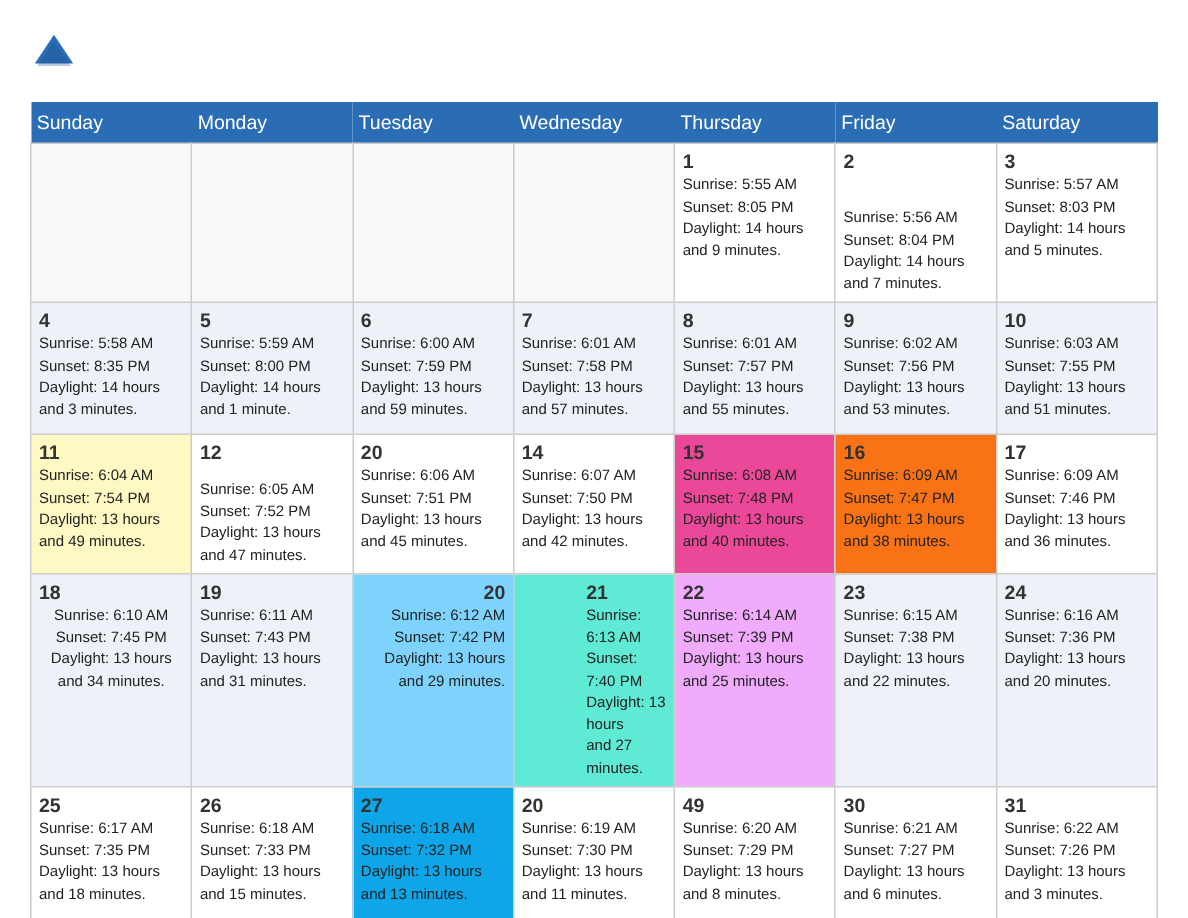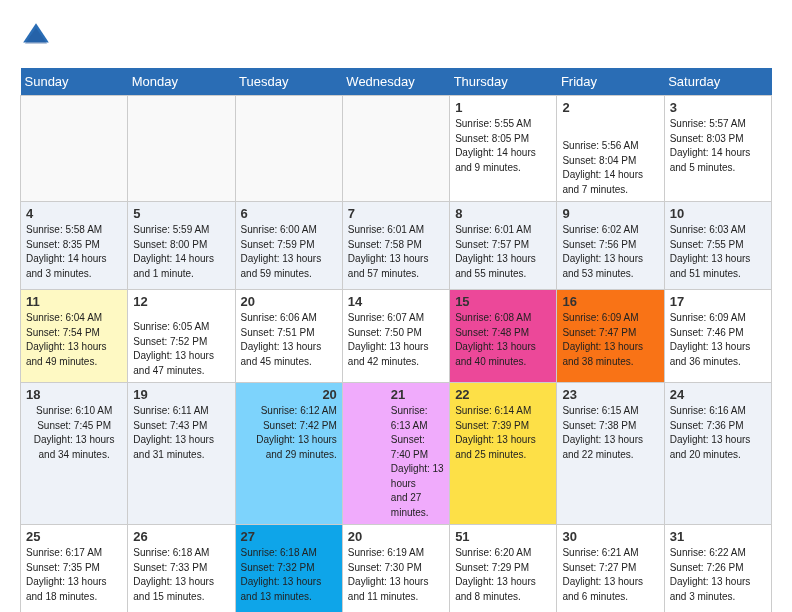--- a/index.html
+++ b/index.html
@@ -275,28 +275,28 @@
 Daylight: 13 hours
 and 31 minutes.</div>
         </td>
         <td style="background: #7dd3fc; text-align: right;">
           <span class="day-num">20</span>
           <div class="day-info" style="white-space: pre-line;">Sunrise: 6:12 AM
 Sunset: 7:42 PM
 Daylight: 13 hours
 and 29 minutes.</div>
         </td>
-        <td style="background: #f0abfc; padding-left: 48px;">
+        <td style="background: #5eead4; padding-left: 48px;">
           <span class="day-num">21</span>
           <div class="day-info" style="white-space: pre-line;">Sunrise: 6:13 AM
 Sunset: 7:40 PM
 Daylight: 13 hours
 and 27 minutes.</div>
         </td>
-        <td style="background: #fde047;">
+        <td style="background: #f0abfc;">
           <span class="day-num">22</span>
           <div class="day-info" style="white-space: pre-line;">Sunrise: 6:14 AM
 Sunset: 7:39 PM
 Daylight: 13 hours
 and 25 minutes.</div>
         </td>
         <td style="background: rgb(238, 242, 248);">
           <span class="day-num">23</span>
           <div class="day-info" style="white-space: pre-line;">Sunrise: 6:15 AM
 Sunset: 7:38 PM
@@ -334,21 +334,21 @@
 and 13 minutes.</div>
         </td>
         <td style="background: rgb(255, 255, 255);">
           <span class="day-num">20</span>
           <div class="day-info" style="white-space: pre-line;">Sunrise: 6:19 AM
 Sunset: 7:30 PM
 Daylight: 13 hours
 and 11 minutes.</div>
         </td>
         <td style="background: rgb(255, 255, 255);">
-          <span class="day-num">51</span>
+          <span class="day-num">49</span>
           <div class="day-info" style="white-space: pre-line;">Sunrise: 6:20 AM
 Sunset: 7:29 PM
 Daylight: 13 hours
 and 8 minutes.</div>
         </td>
         <td style="background: rgb(255, 255, 255);">
           <span class="day-num">30</span>
           <div class="day-info" style="white-space: pre-line;">Sunrise: 6:21 AM
 Sunset: 7:27 PM
 Daylight: 13 hours

